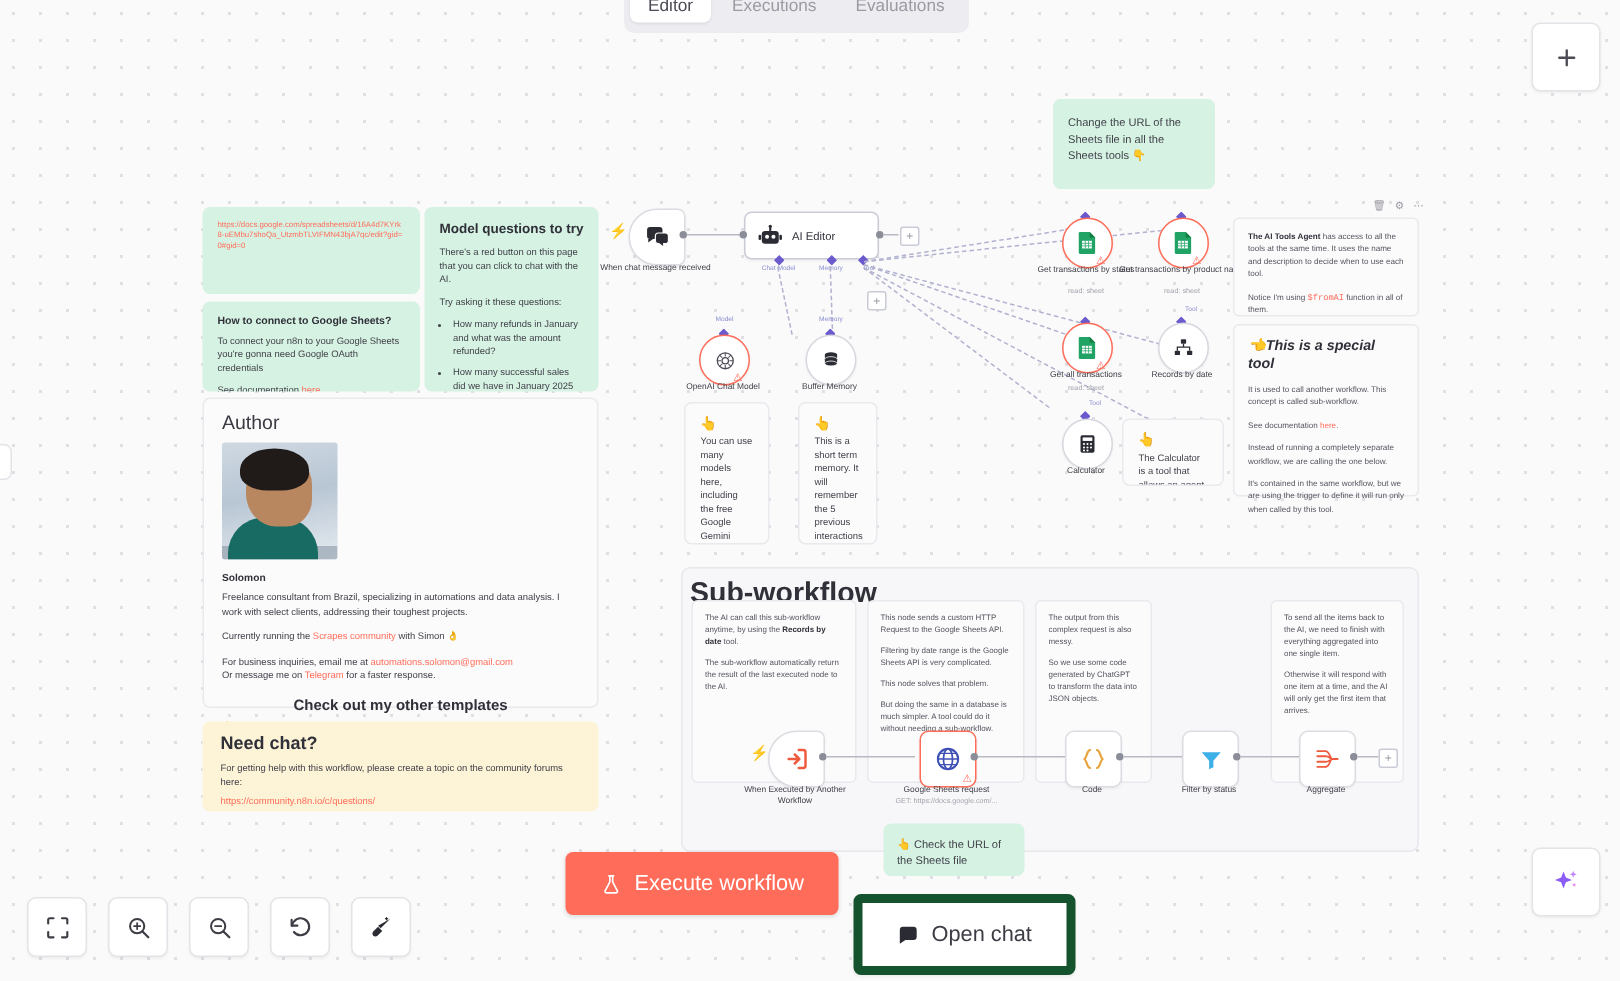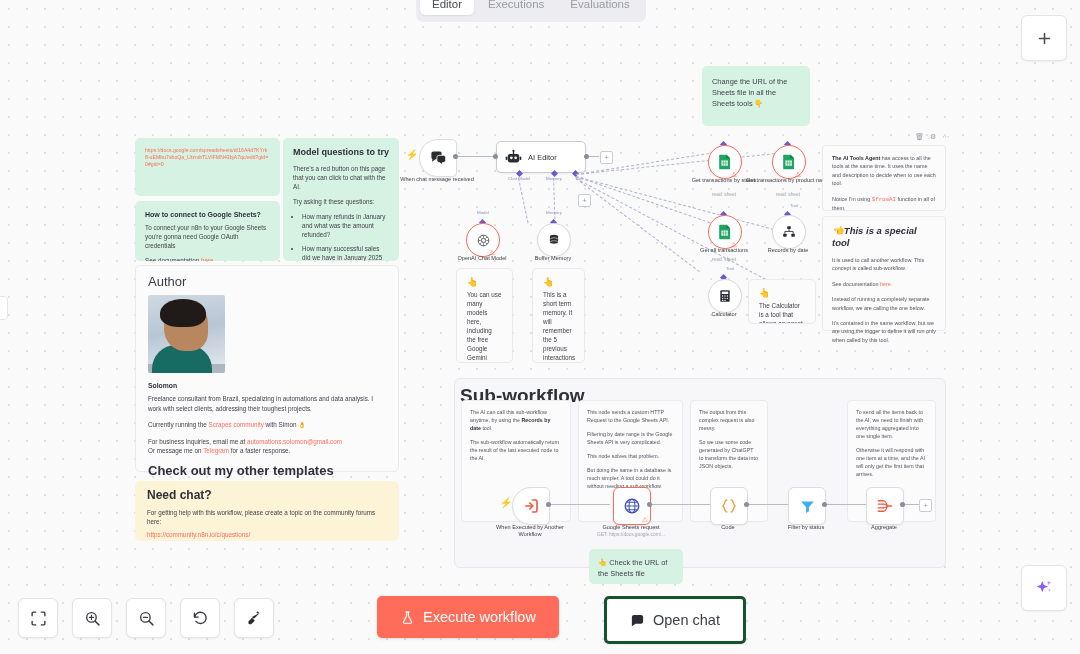--- a/index.html
+++ b/index.html
@@ -44,30 +44,30 @@
   #ai-btn{left:1021px;top:565px;width:44px;height:44px;}
   .toolbtn{width:38px;height:38px;top:598px;}
   #btn-zoom-fit{left:18px;}
   #btn-zoom-in{left:72px;}
   #btn-zoom-out{left:126px;}
   #btn-reset{left:180px;}
   #btn-tidy{left:234px;}
 
   
   #execute-btn{
-    left:377px;top:596px;width:182px;height:42px;
+    left:377px;top:568px;width:182px;height:42px;
     background:#ff6d5a;border-radius:5px;color:#fff;
     display:flex;align-items:center;justify-content:center;gap:8px;
     font-size:14.5px;box-shadow:0 1px 3px rgba(0,0,0,.12);
   }
   #chat-btn{
     left:569px;top:596px;width:136px;height:42px;
-    background:#fff;border:3px solid #14532d;border-radius:5px;color:#3c3d45;
+    background:#fff;border:6px solid #14532d;border-radius:5px;color:#3c3d45;
     display:flex;align-items:center;justify-content:center;gap:8px;
-    font-size:14.5px;box-shadow:0 1px 2px rgba(0,0,0,.05);margin-left:35px;
+    font-size:14.5px;box-shadow:0 1px 2px rgba(0,0,0,.05);
   }
 
   
   .note{
     position:absolute;border-radius:5px;padding:9px 10px;
     font-size:6.3px;line-height:9px;box-sizing:border-box;
     overflow:hidden;
   }
   .note.green{background:#d6f2e3;}
   .note.white{background:#fbfbfc;border:1px solid #e9e9ee;}
@@ -80,21 +80,21 @@
   .url-red{color:#ff6d5a;font-size:5.2px;line-height:7px;word-break:break-all;display:block;}
   .code{color:#ff6d5a;font-family:"Liberation Mono",monospace;font-size:5.8px;}
 
   
   #author-card{
     position:absolute;left:135px;top:265px;width:264px;height:207px;
     background:#fbfbfc;border:1px solid #e9e9ee;border-radius:5px;
     padding:11px 12px;box-sizing:border-box;font-size:6.3px;line-height:9.5px;
   }
   #author-card h1{font-size:13px;margin:0 0 8px 0;font-weight:400;color:#3a3b43;}
-  #author-card h2{font-size:13px;margin:10px 0 5px 0;font-weight:700;color:#2f3038;}
+  #author-card h2{font-size:10px;margin:10px 0 5px 0;font-weight:700;color:#2f3038;text-align:center;}
   #avatar{
     width:77px;height:78px;border-radius:2px;overflow:hidden;
     background:linear-gradient(170deg,#cfd9e2 0%,#b8c6d4 45%,#e6ebf0 100%);
     position:relative;margin-bottom:8px;
   }
   #avatar .head{
     position:absolute;left:16px;top:8px;width:44px;height:48px;border-radius:48% 42% 38% 46%;
     background:#b8865f;
   }
   #avatar .hair{

